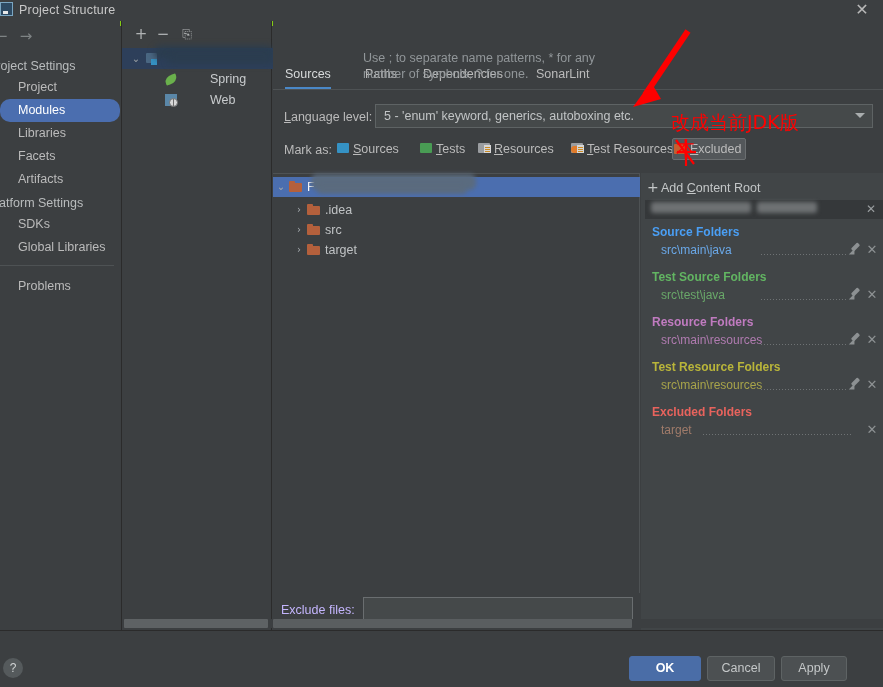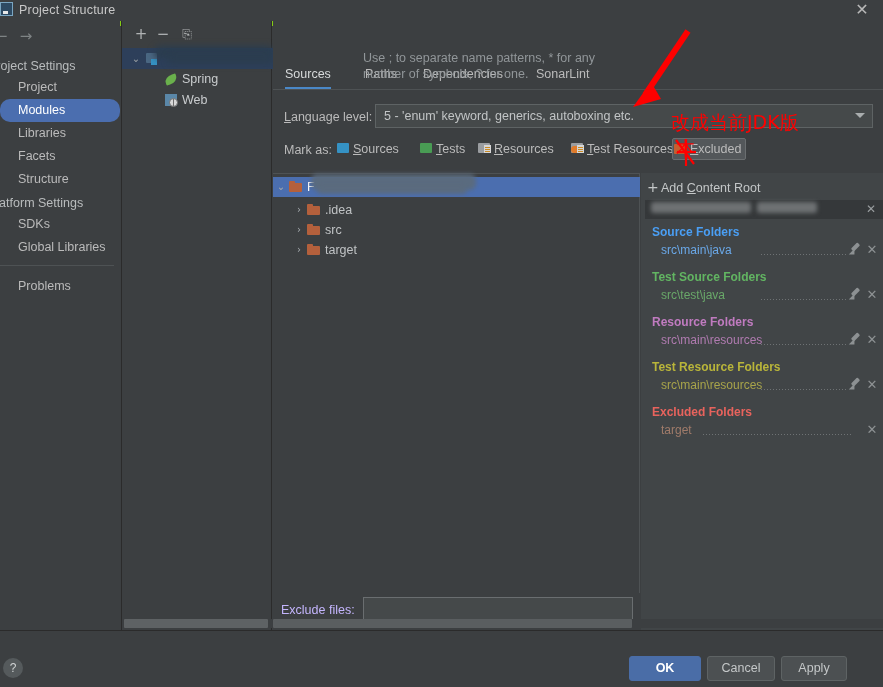--- a/index.html
+++ b/index.html
@@ -82,21 +82,21 @@
   .modrow {
     position: absolute; left: 0; width: 151px; height: 21px; line-height: 21px;
     white-space: nowrap; cursor: pointer; font-size: 12.5px;
   }
   .modrow.selected { background: #2d3f5a; }
   .modrow .twisty {
     position: absolute; left: 8px; top: 0; width: 12px; height: 21px;
     line-height: 21px; color: #9aa0a3; font-size: 10px; text-align: center;
     font-family: "DejaVu Sans", sans-serif;
   }
-  .modrow .mlabel { position: absolute; top: 0; color: #c9ccce; }
+  .modrow .mlabel { position: absolute; top: 0; color: #c9ccce; margin-left: 28px; }
 
   .icon-mod {
     position: absolute; left: 24px; top: 4px; width: 13px; height: 13px;
   }
   .icon-mod .a { position:absolute; left:0; top:1px; width:11px; height:10px; background:#4a6782; border-radius:1px; }
   .icon-mod .b { position:absolute; left:5px; top:7px; width:6px; height:6px; background:#3592c4; }
 
   .icon-spring {
     position: absolute; left: 42px; top: 3px; width: 14px; height: 14px;
   }
@@ -305,21 +305,21 @@
     </div>
     <div id="sidebar-groups">
         <div class="navgroup" style="top: 38px;">Project Settings</div>
         <div class="navgroup" style="top: 175px;">Platform Settings</div>
       </div>
     <div id="sidebar-items">
         <div class="navitem" style="top: 55px;"><span>Project</span></div>
         <div class="navitem selected" style="top: 78px; border-radius: 10px;"><span>Modules</span></div>
         <div class="navitem" style="top: 101px;"><span>Libraries</span></div>
         <div class="navitem" style="top: 124px;"><span>Facets</span></div>
-        <div class="navitem" style="top: 147px;"><span>Structure</span></div>
+        <div class="navitem" style="top: 147px;"><span>Artifacts</span></div>
         <div class="navitem" style="top: 192px;"><span>SDKs</span></div>
         <div class="navitem" style="top: 215px;"><span>Global Libraries</span></div>
         <div class="navitem" style="top: 254px;"><span>Problems</span></div>
       </div>
     <div class="navsep" style="top:244px;"></div>
   </div>
 
   <div class="modpanel">
     <div class="modtoolbar">
       <div class="tbbtn add">+</div>

